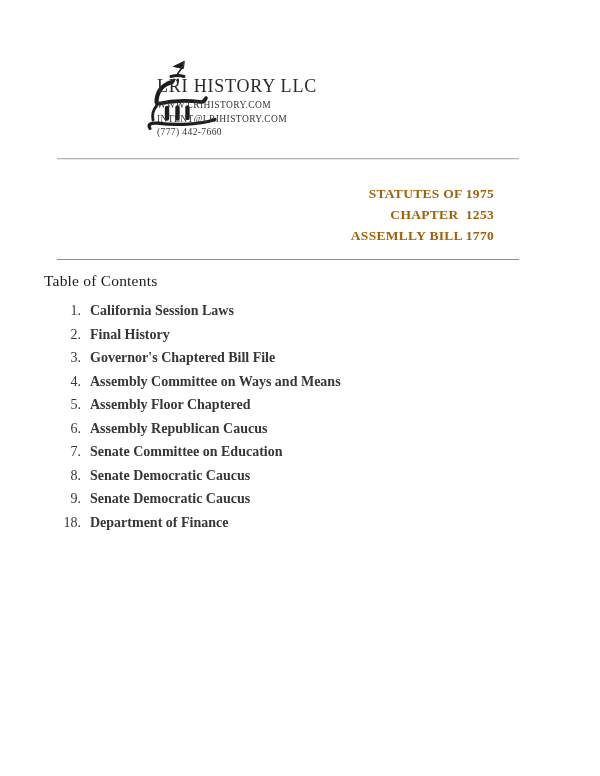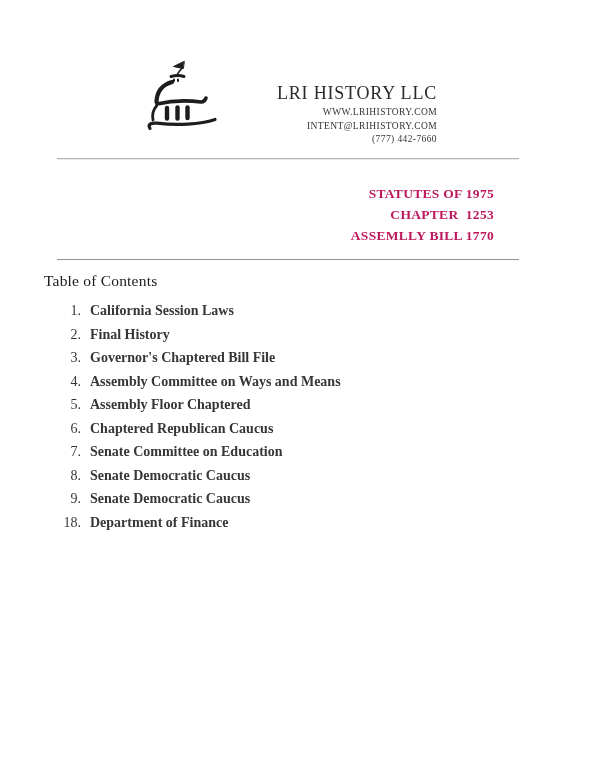--- a/index.html
+++ b/index.html
@@ -16,22 +16,22 @@
     background: #ffffff;
     color: #2f2f2f;
   }
 
   
   .logo {
     position: absolute; left: 144px; top: 60px;
     width: 74px; height: 76px;
   }
   .header-text {
-    position: absolute; left: 157px; top: 83px;
-    width: 280px; text-align: right;
+    position: absolute; left: 157px; top: 76px;
+    width: 280px; text-align: left;
   }
   .company-name {
     font-size: 18px; line-height: 20px;
     letter-spacing: 0.8px;
     color: #2a2a2a;
     margin-bottom: 3px;
     white-space: pre;
   }
   .contact-line {
     font-size: 9.5px; line-height: 13.5px;
@@ -53,21 +53,21 @@
     background: #8f8f8f;
   }
 
   
   .reference {
     position: absolute; top: 183px; right: 106px;
     text-align: right;
     font-weight: bold;
     font-size: 13.5px; line-height: 21px;
     letter-spacing: 0.3px;
-    color: #be185d;
+    color: #a16207;
   }
   .reference div { white-space: pre; }
 
   
   .toc-title {
     position: absolute; left: 44px; top: 272px;
     font-size: 15.5px; font-weight: normal;
     letter-spacing: 0.2px;
     color: #1c1c1c;
   }
@@ -154,21 +154,21 @@
     <li>
       <span class="toc-num">4.</span>
       <span class="toc-label">Assembly Committee on Ways and Means</span>
     </li>
     <li>
       <span class="toc-num">5.</span>
       <span class="toc-label">Assembly Floor Chaptered</span>
     </li>
     <li>
       <span class="toc-num">6.</span>
-      <span class="toc-label">Chaptered Republican Caucus</span>
+      <span class="toc-label">Assembly Republican Caucus</span>
     </li>
     <li>
       <span class="toc-num">7.</span>
       <span class="toc-label">Senate Committee on Education</span>
     </li>
     <li>
       <span class="toc-num">8.</span>
       <span class="toc-label">Senate Democratic Caucus</span>
     </li>
     <li>

